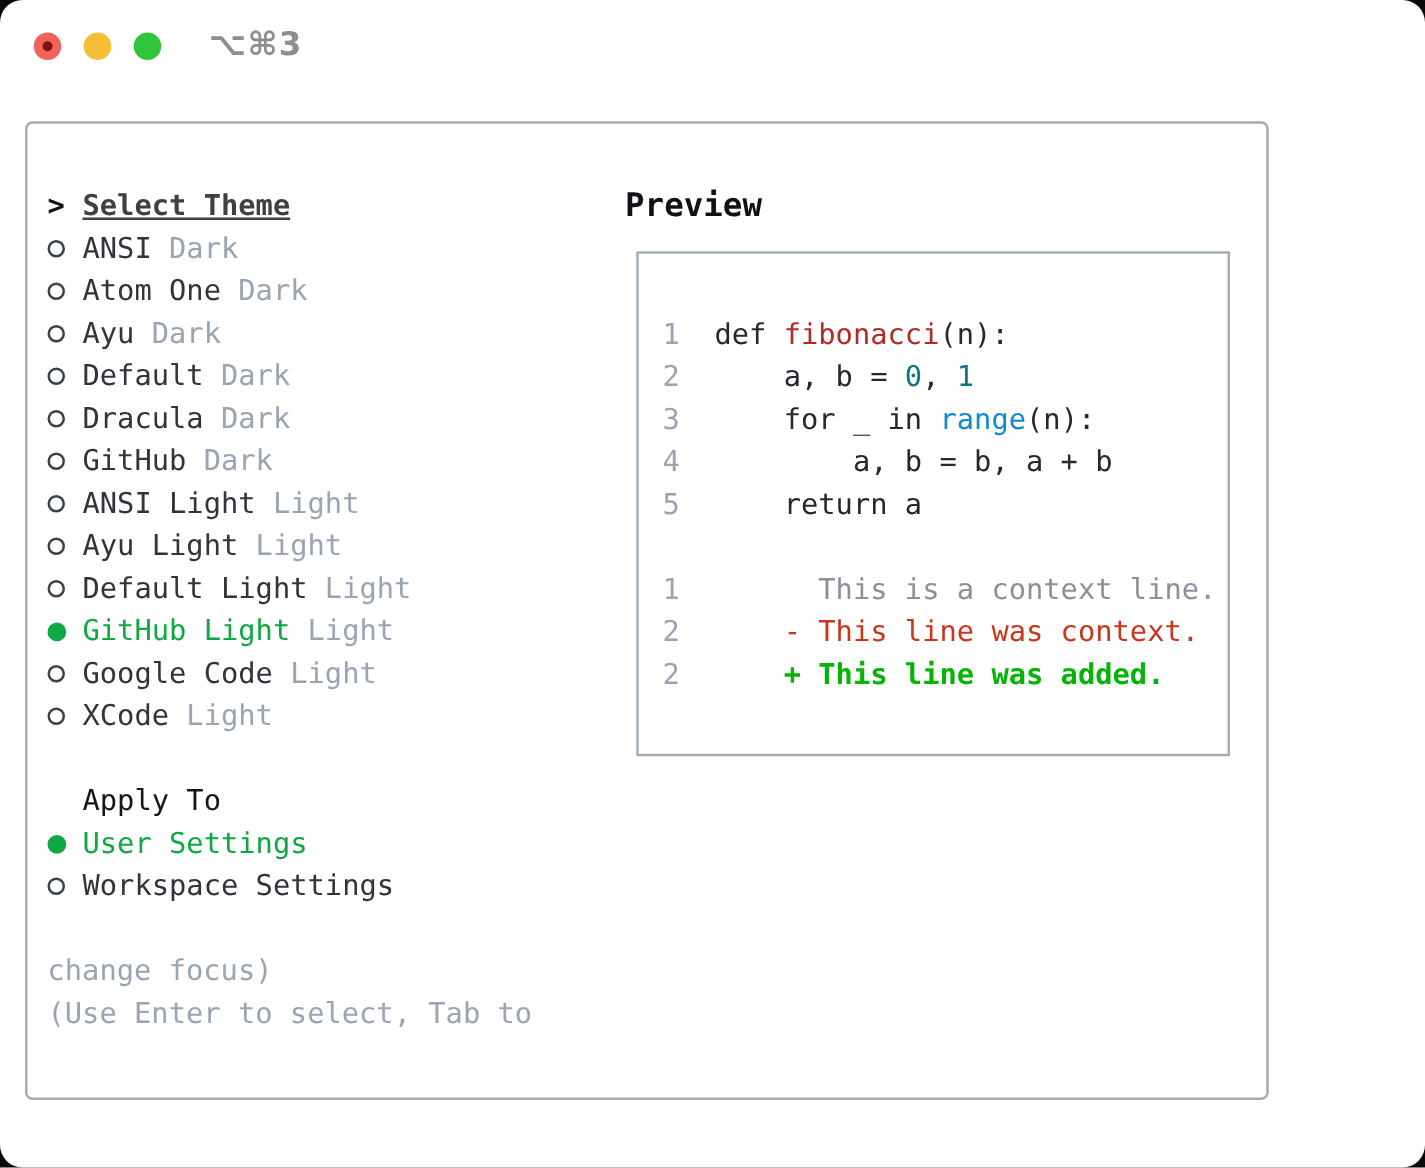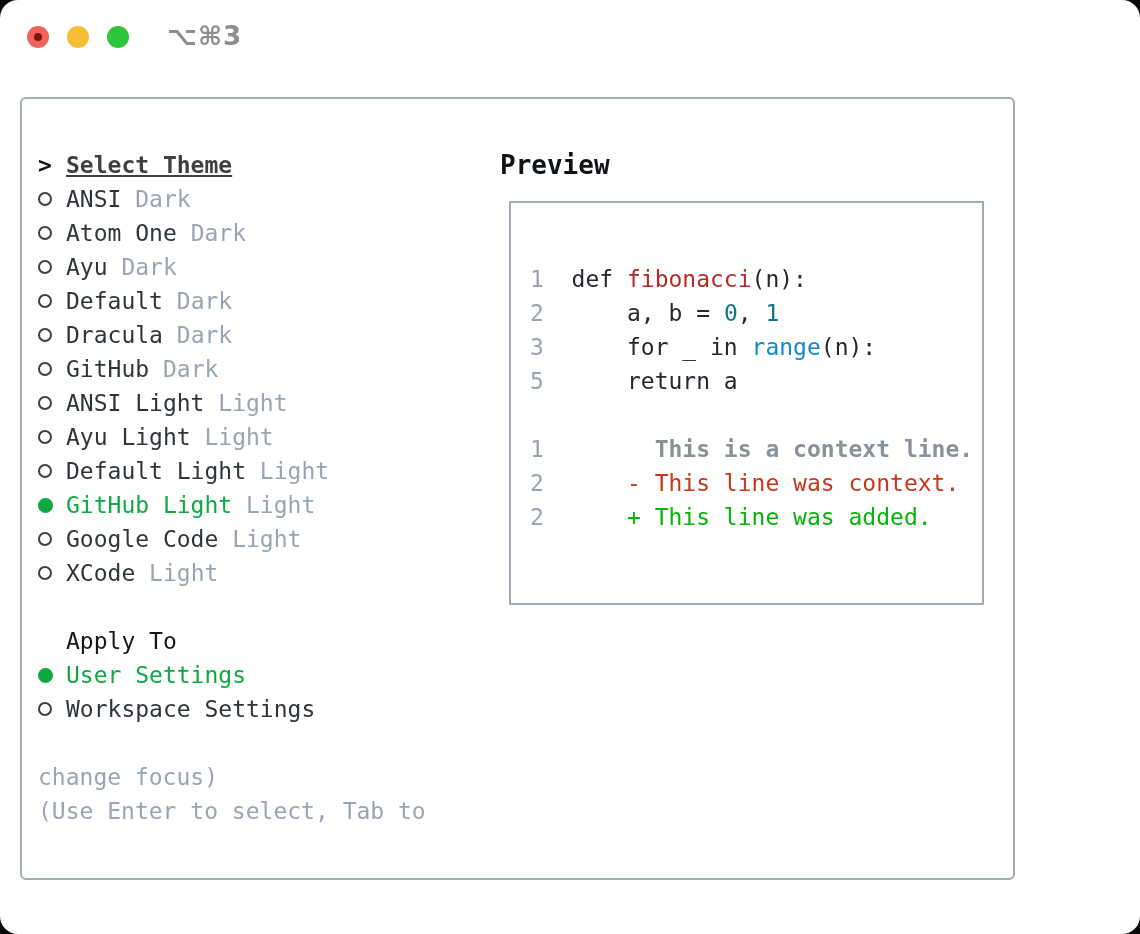--- a/index.html
+++ b/index.html
@@ -56,30 +56,30 @@
   .spacer{height:34px;}
   
   .preview-label{
     position:absolute;left:478px;top:49px;height:34px;line-height:34px;
     font-size:26px;font-weight:700;color:#0f1216;
   }
   .preview-box{
     position:absolute;left:487px;top:102px;width:471px;height:400px;
     border:2px solid #a3adb8;background:#fff;
   }
-  .codewrap{position:absolute;left:19px;top:59px;font-size:23px;line-height:34px;}
+  .codewrap{position:absolute;left:19px;top:48px;font-size:23px;line-height:34px;}
   .pline{height:34px;white-space:pre;}
   .ln{color:var(--c-muted);}
   .tk-code{color:var(--c-text);}
   .tk-func{color:var(--c-func);}
   .tk-num{color:var(--c-numlit);}
   .tk-builtin{color:var(--c-builtin);}
-  .tk-context{color:var(--c-context);font-weight:bold;}
+  .tk-context{color:var(--c-context);}
   .tk-del{color:var(--c-del);}
-  .tk-add{color:var(--c-add);}
+  .tk-add{color:var(--c-add);font-weight:bold;}
 </style>
 </head>
 <body>
 
 <div class="window">
 
   <div class="titlebar">
     <div class="tl tl-close">
       <div class="dot"></div>
     </div>
@@ -123,20 +123,21 @@
         </div>
     </div>
 
     <div class="preview-label">Preview</div>
 
     <div class="preview-box">
       <div class="codewrap" id="codewrap">
           <div class="pline"><span class="ln">1  </span><span class="tk-code">def </span><span class="tk-func">fibonacci</span><span class="tk-code">(n):</span></div>
           <div class="pline"><span class="ln">2  </span><span class="tk-code">    a, b = </span><span class="tk-num">0</span><span class="tk-code">, </span><span class="tk-num">1</span></div>
           <div class="pline"><span class="ln">3  </span><span class="tk-code">    for _ in </span><span class="tk-builtin">range</span><span class="tk-code">(n):</span></div>
+          <div class="pline"><span class="ln">4  </span><span class="tk-code">        a, b = b, a + b</span></div>
           <div class="pline"><span class="ln">5  </span><span class="tk-code">    return a</span></div>
           <div class="pline"><span class="ln"></span></div>
           <div class="pline"><span class="ln">1  </span><span class="tk-context">      This is a context line.</span></div>
           <div class="pline"><span class="ln">2  </span><span class="tk-del">    - This line was context.</span></div>
           <div class="pline"><span class="ln">2  </span><span class="tk-add">    + This line was added.</span></div>
         </div>
     </div>
 
   </div>
 </div>

